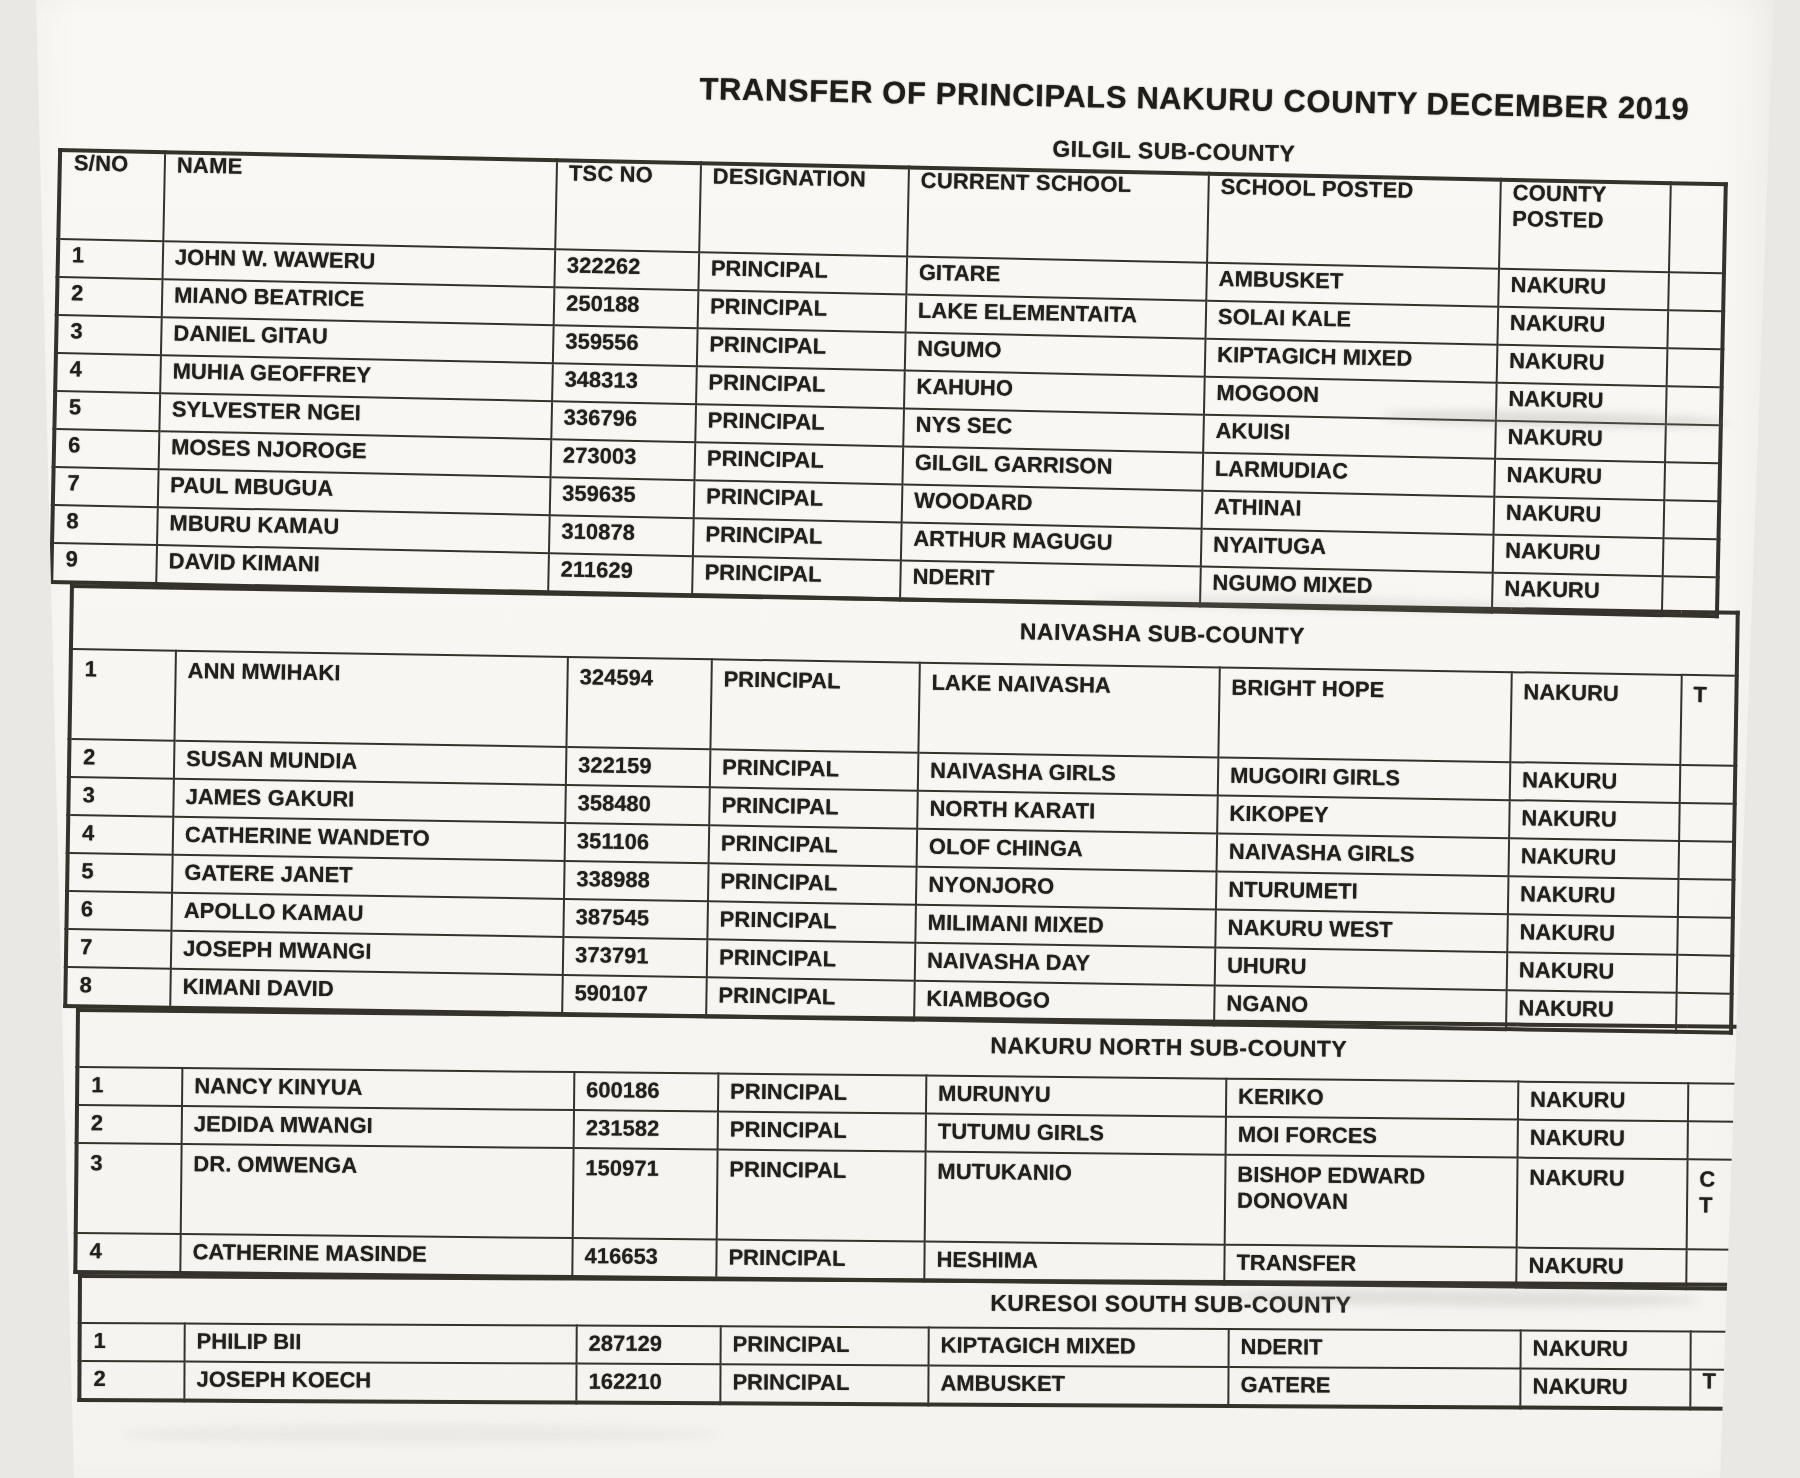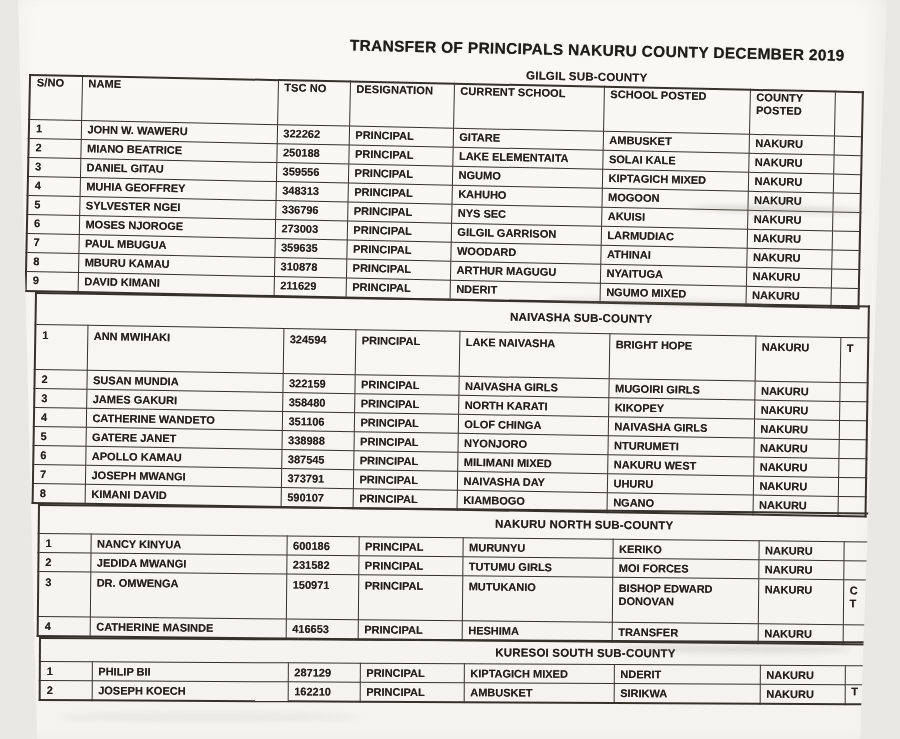--- a/index.html
+++ b/index.html
@@ -384,21 +384,21 @@
                 <td class="c-posted">NDERIT</td>
                 <td class="c-county">NAKURU</td>
                 <td class="c-cut"></td>
               </tr>
               <tr>
                 <td class="c-sno">2</td>
                 <td class="c-name">JOSEPH KOECH</td>
                 <td class="c-tsc">162210</td>
                 <td class="c-designation">PRINCIPAL</td>
                 <td class="c-current">AMBUSKET</td>
-                <td class="c-posted">SIRIKWA</td>
+                <td class="c-posted">GATERE</td>
                 <td class="c-county">NAKURU</td>
                 <td class="c-cut">T</td>
               </tr>
             </tbody>
         </table>
       </div>
 
     </div>
     <div class="streak s1"></div>
     <div class="streak s2"></div>

